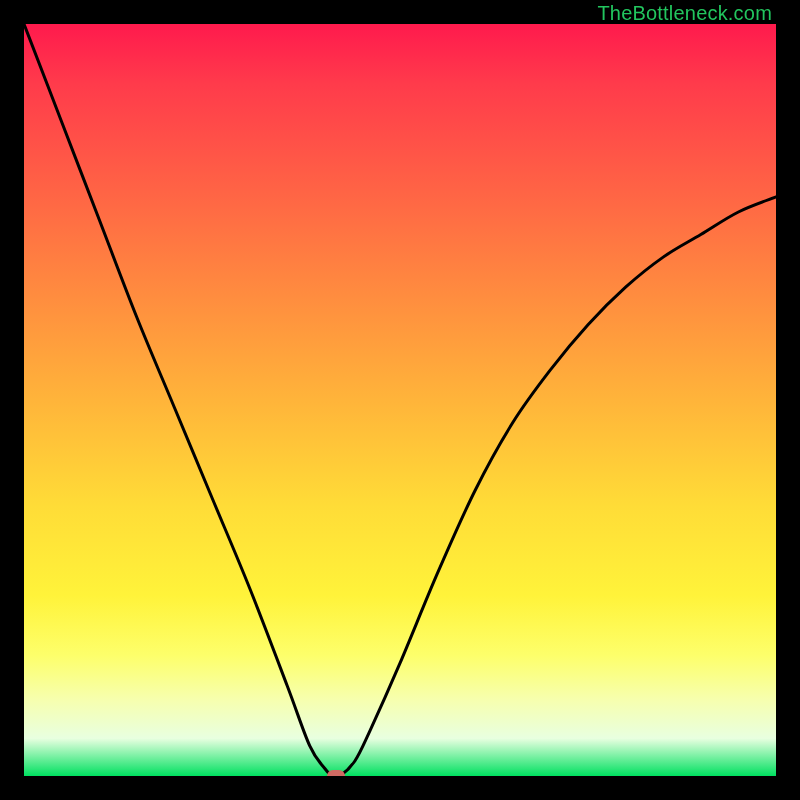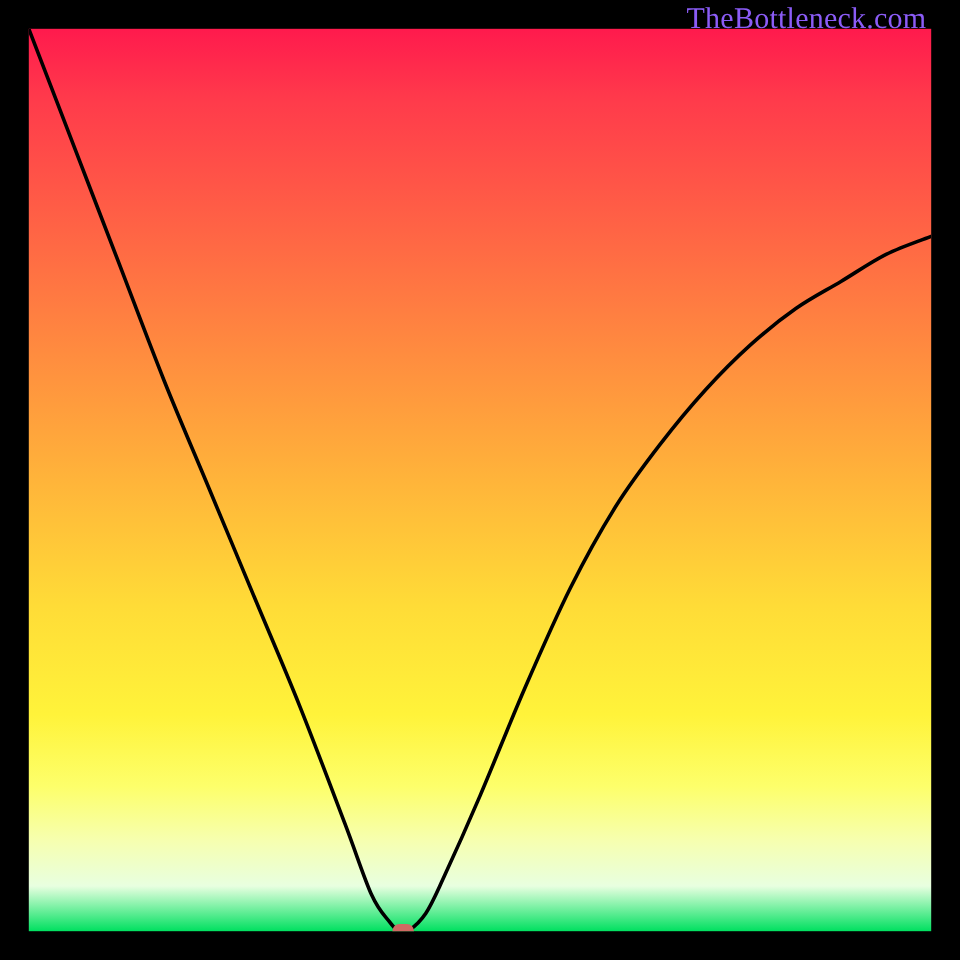--- a/index.html
+++ b/index.html
@@ -38,26 +38,25 @@
       #f6ffb0 90%,
       #e8ffe0 95%,
       #00e060 100%
     );
     overflow: hidden;
   }
   .attribution {
     position: absolute;
     top: 2px;
     right: 28px;
-    color: #8b5cf6;
-    font-size: 25px;
+    color: #22c55e;
+    font-size: 20px;
     font-weight: 500;
     letter-spacing: 0.2px;
     user-select: none;
-    font-family: Liberation Serif, serif;
   }
   svg.curve {
     position: absolute;
     top: 0;
     left: 0;
     width: 752px;
     height: 752px;
   }
   .marker {
     position: absolute;

